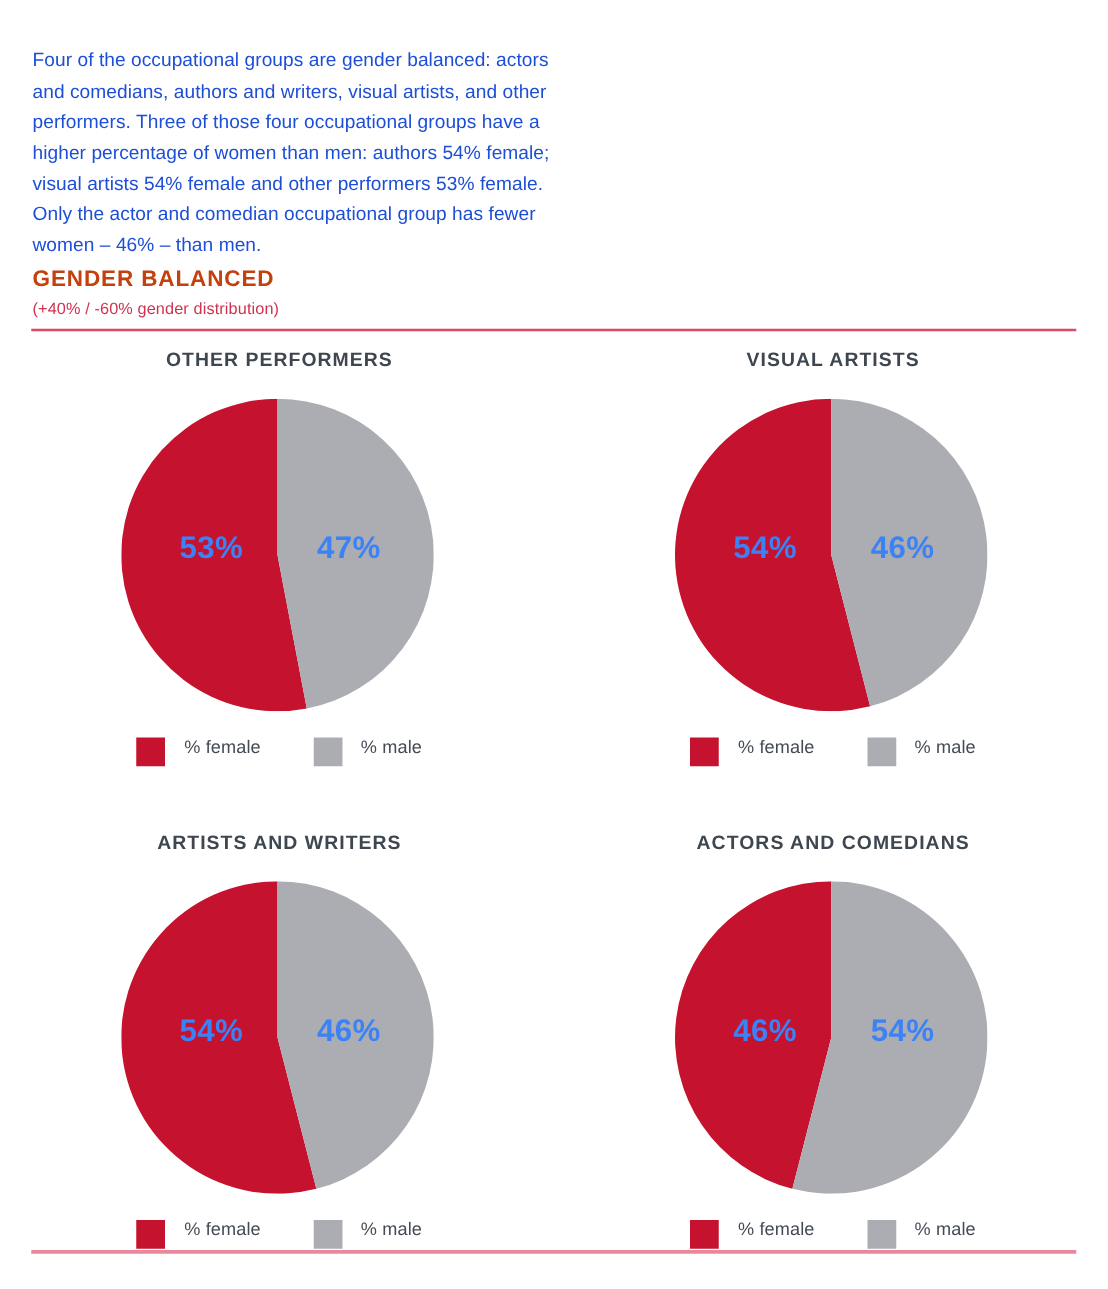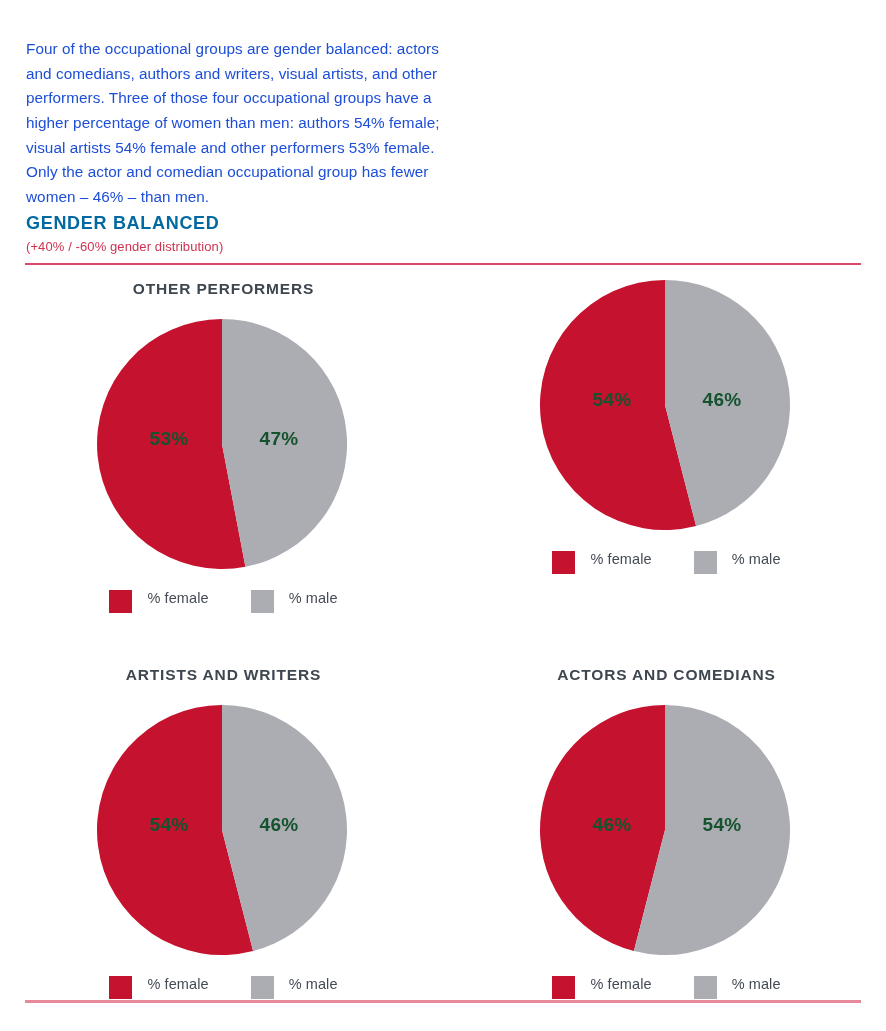--- a/index.html
+++ b/index.html
@@ -33,21 +33,21 @@
   .section-head {
     position: absolute;
     left: 26px;
     top: 212px;
     width: 640px;
   }
   .section-title {
     font-size: 18px;
     font-weight: bold;
     letter-spacing: 0.7px;
-    color: #0369a1;
+    color: #c2410c;
     line-height: 22px;
     margin: 0;
   }
   .section-sub {
     font-size: 13px;
     color: #cf3350;
     line-height: 22px;
     margin: 2px 0 0 0;
     letter-spacing: 0.1px;
   }
@@ -102,23 +102,23 @@
     margin: 0 auto;
     position: relative;
   }
   .pie {
     width: 250px;
     height: 250px;
     display: block;
   }
   .pie-label {
     position: absolute;
-    font-size: 19px;
+    font-size: 25px;
     font-weight: bold;
-    color: #14532d;
+    color: #3b82f6;
     letter-spacing: 0.3px;
     transform: translate(-50%, -50%);
     white-space: nowrap;
   }
   .pie-label.female { left: 29%; top: 48%; }
   .pie-label.male   { left: 73%; top: 48%; }
 
   
   .legend {
     display: flex;
@@ -186,20 +186,21 @@
           <span class="legend-label">% female</span>
         </div>
         <div class="legend-item">
           <span class="swatch male"></span>
           <span class="legend-label">% male</span>
         </div>
       </div>
     </div>
 
     <div class="chart-cell">
+      <h3 class="chart-title">VISUAL ARTISTS</h3>
       <div class="pie-wrap">
         <svg class="pie" viewBox="0 0 250 250">
           <g>
               <path d="M 125 125 L 125.00 0.00 A 125 125 0 1 0 156.09 246.07 Z" fill="#c4122f"></path>
             </g>
           <g>
               <path d="M 125 125 L 125.00 0.00 A 125 125 0 0 1 156.09 246.07 Z" fill="#abadb2"></path>
             </g>
         </svg>
         <span class="pie-label female">54%</span>

